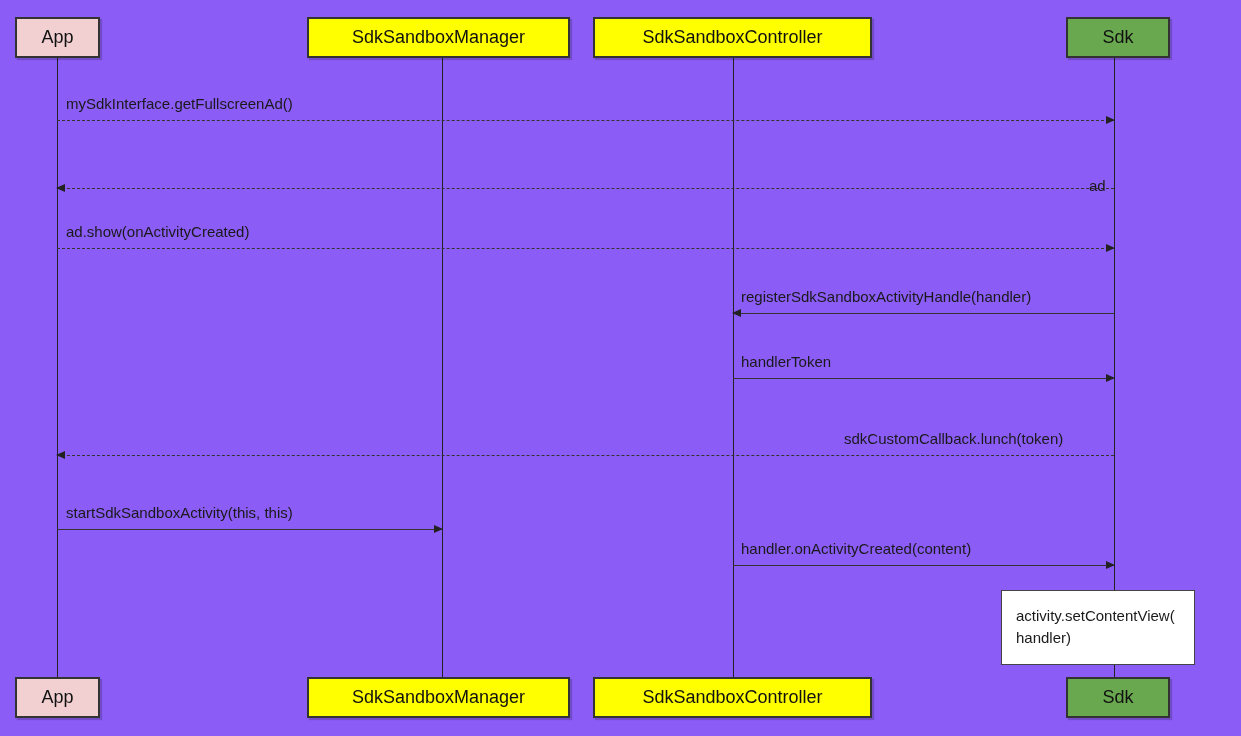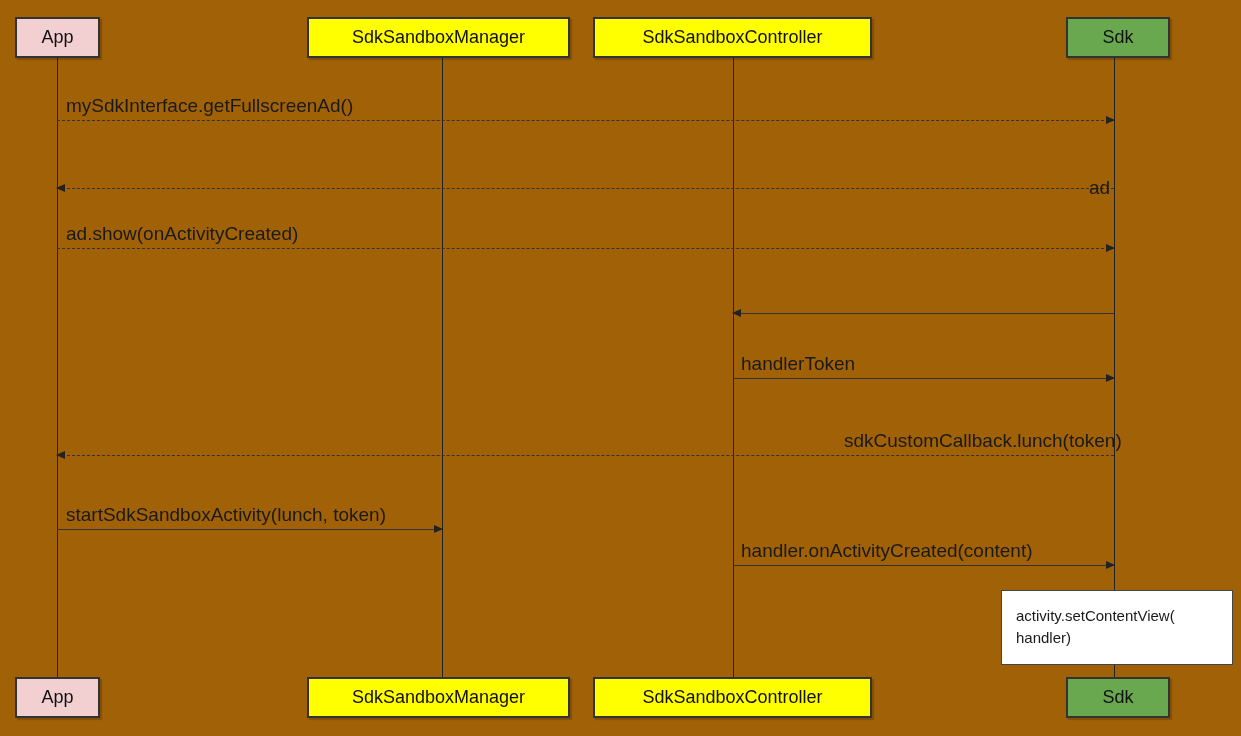--- a/index.html
+++ b/index.html
@@ -8,21 +8,21 @@
     padding: 0;
     background: #ffffff;
   }
   body {
     font-family: "Liberation Sans", sans-serif;
   }
   #canvas {
     position: relative;
     width: 1241px;
     height: 736px;
-    background: #a16207;
+    background: #8b5cf6;
     overflow: hidden;
   }
   .lifeline-box {
     position: absolute;
     box-sizing: border-box;
     border: 2px solid #333333;
     display: flex;
     align-items: center;
     justify-content: center;
     font-size: 18px;
@@ -64,21 +64,21 @@
   .arrowhead.right {
     right: -1px;
     border-left: 9px solid #222222;
   }
   .arrowhead.left {
     left: -1px;
     border-right: 9px solid #222222;
   }
   .msg-label {
     position: absolute;
-    font-size: 19px;
+    font-size: 15px;
     color: #1a1a1a;
     white-space: nowrap;
     z-index: 4;
     line-height: 1;
   }
   .note-box {
     position: absolute;
     box-sizing: border-box;
     border: 1.5px solid #444444;
     background: #ffffff;
@@ -127,46 +127,47 @@
   <div class="msg dashed" style="left:57px; top:248px; width:1057px;">
     <div class="line"></div>
     <div class="arrowhead right"></div>
   </div>
   <div class="msg-label" style="left:66px; top:224px;">ad.show(onActivityCreated)</div>
 
   <div class="msg solid" style="left:733px; top:313px; width:381px;">
     <div class="line"></div>
     <div class="arrowhead left"></div>
   </div>
+  <div class="msg-label" style="left:741px; top:289px;">registerSdkSandboxActivityHandle(handler)</div>
 
   <div class="msg solid" style="left:733px; top:378px; width:381px;">
     <div class="line"></div>
     <div class="arrowhead right"></div>
   </div>
   <div class="msg-label" style="left:741px; top:354px;">handlerToken</div>
 
   <div class="msg dashed" style="left:57px; top:455px; width:1057px;">
     <div class="line"></div>
     <div class="arrowhead left"></div>
   </div>
   <div class="msg-label" style="left:824px; top:431px;margin-left:20px;">sdkCustomCallback.lunch(token)</div>
 
   <div class="msg solid" style="left:57px; top:529px; width:385px;">
     <div class="line"></div>
     <div class="arrowhead right"></div>
   </div>
-  <div class="msg-label" style="left:66px; top:505px;">startSdkSandboxActivity(lunch, token)</div>
+  <div class="msg-label" style="left:66px; top:505px;">startSdkSandboxActivity(this, this)</div>
 
   <div class="msg solid" style="left:733px; top:565px; width:381px;">
     <div class="line"></div>
     <div class="arrowhead right"></div>
   </div>
   <div class="msg-label" style="left:741px; top:541px;">handler.onActivityCreated(content)</div>
 
-  <div class="note-box" style="left:1001px; top:590px; width:232px; height:75px;">
+  <div class="note-box" style="left:1001px; top:590px; width:194px; height:75px;">
     <div>activity.setContentView(</div>
     <div>handler)</div>
   </div>
 
   <div class="lifeline-box" style="left:15px; top:677px; width:85px; height:41px; background:#f2d0d2;">
     <span>App</span>
   </div>
   <div class="lifeline-box" style="left:307px; top:677px; width:263px; height:41px; background:#ffff00;">
     <span>SdkSandboxManager</span>
   </div>

